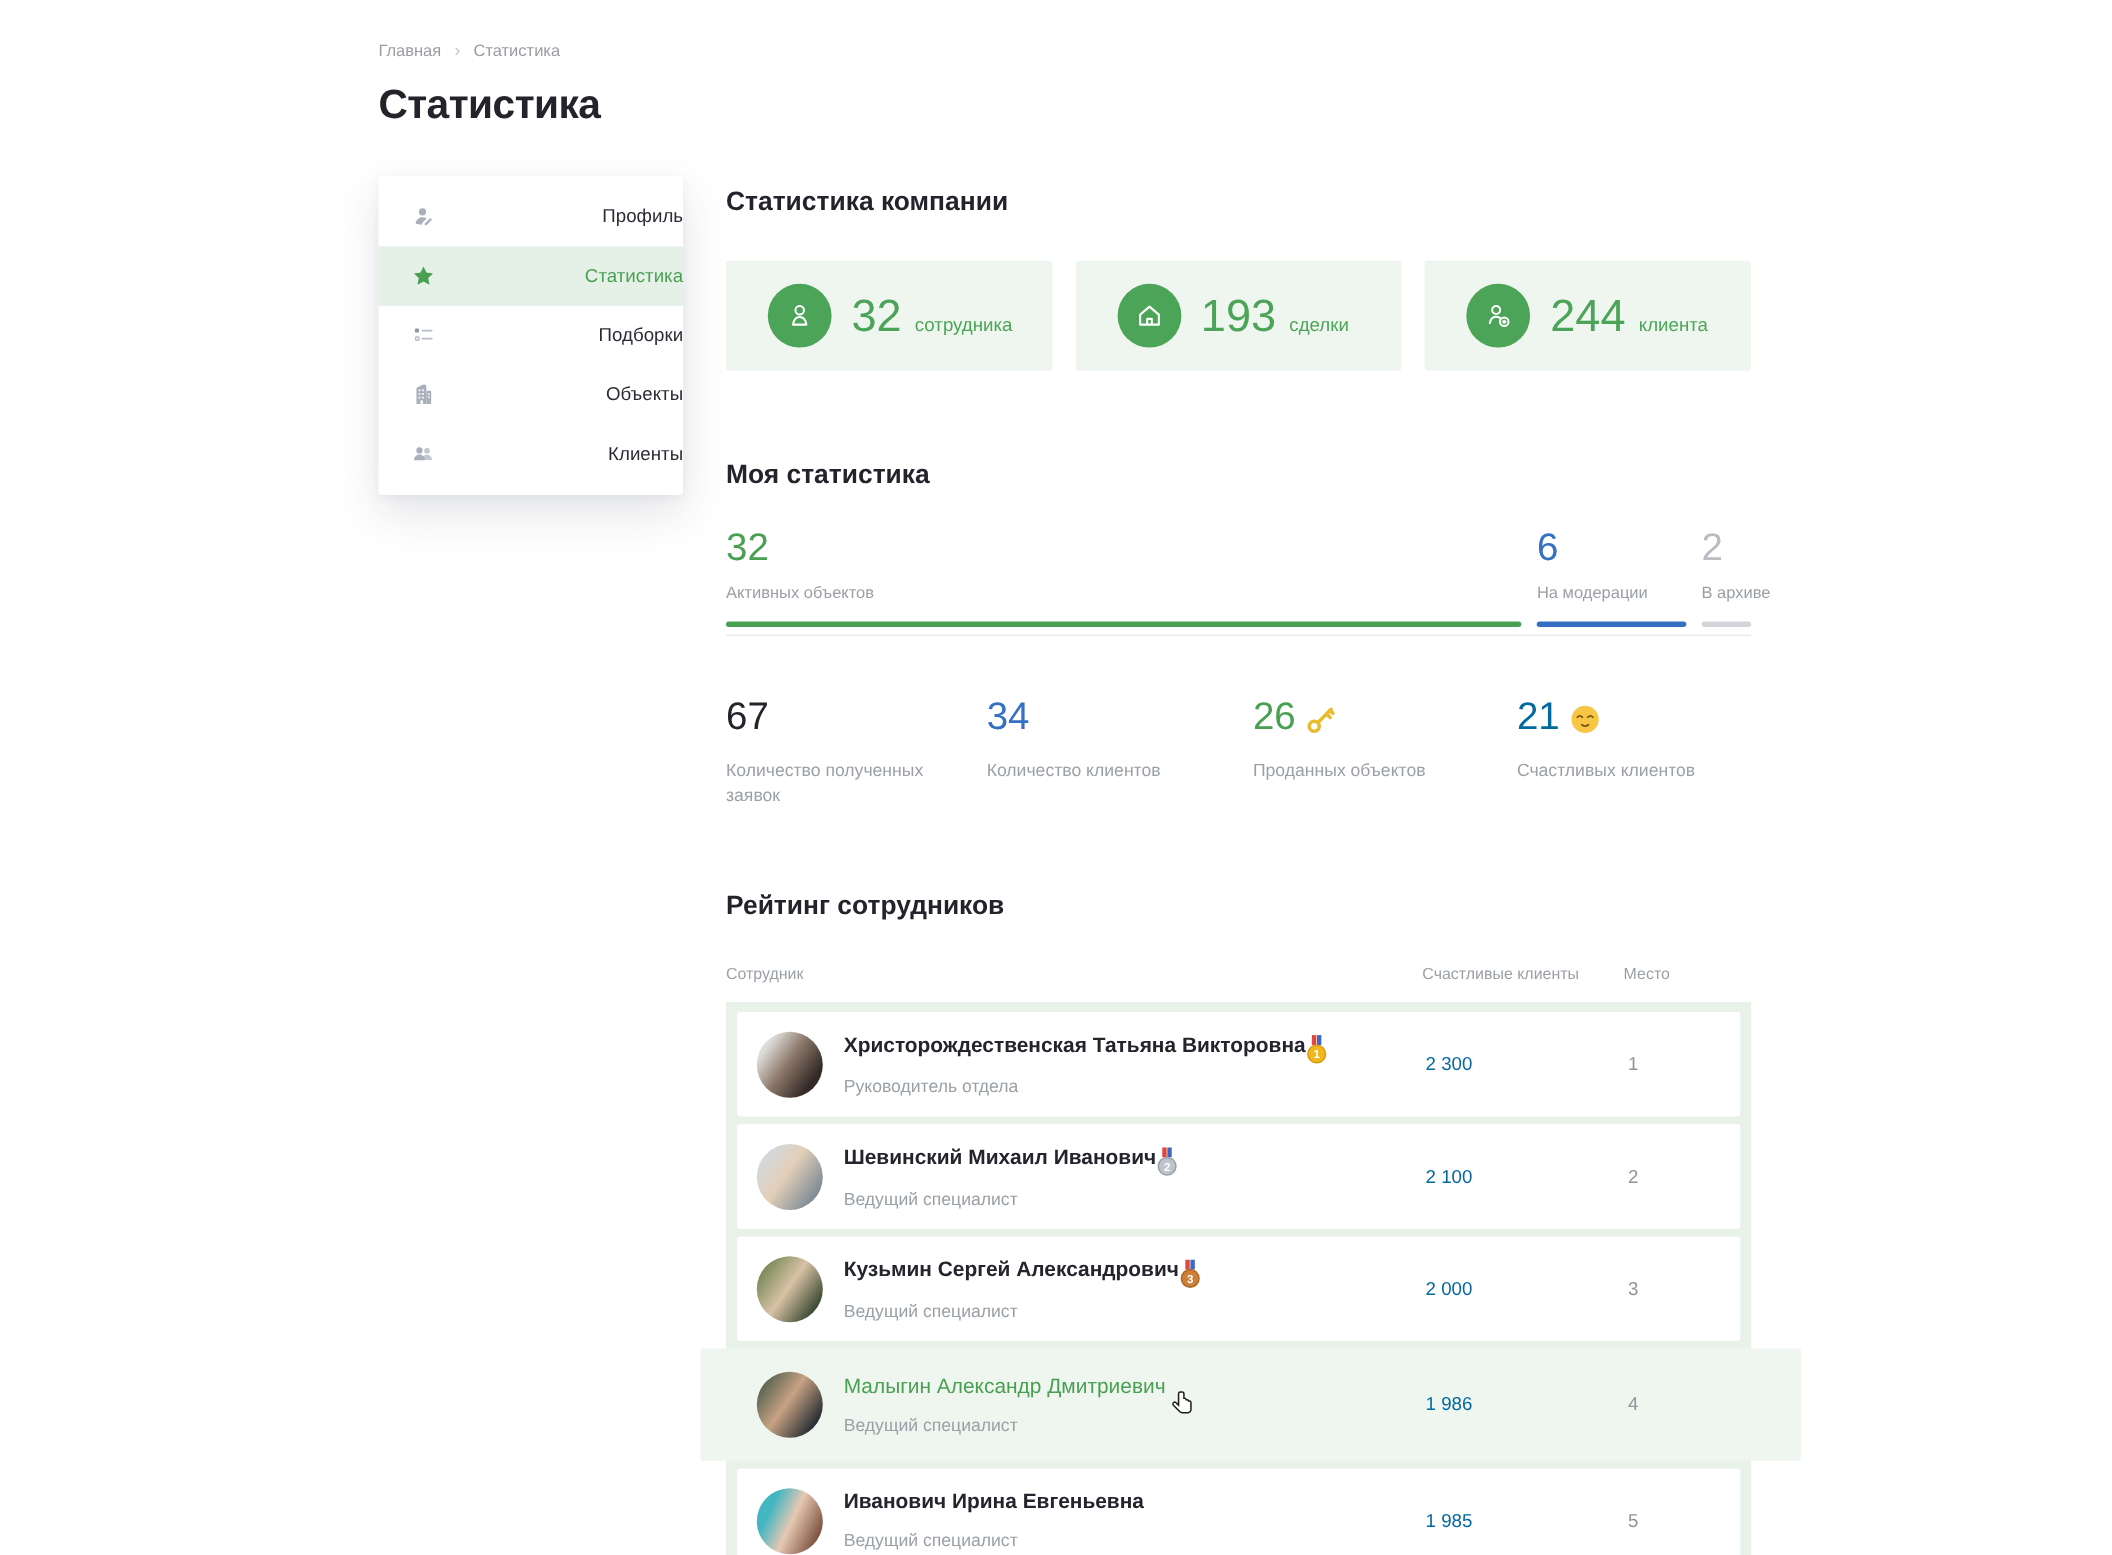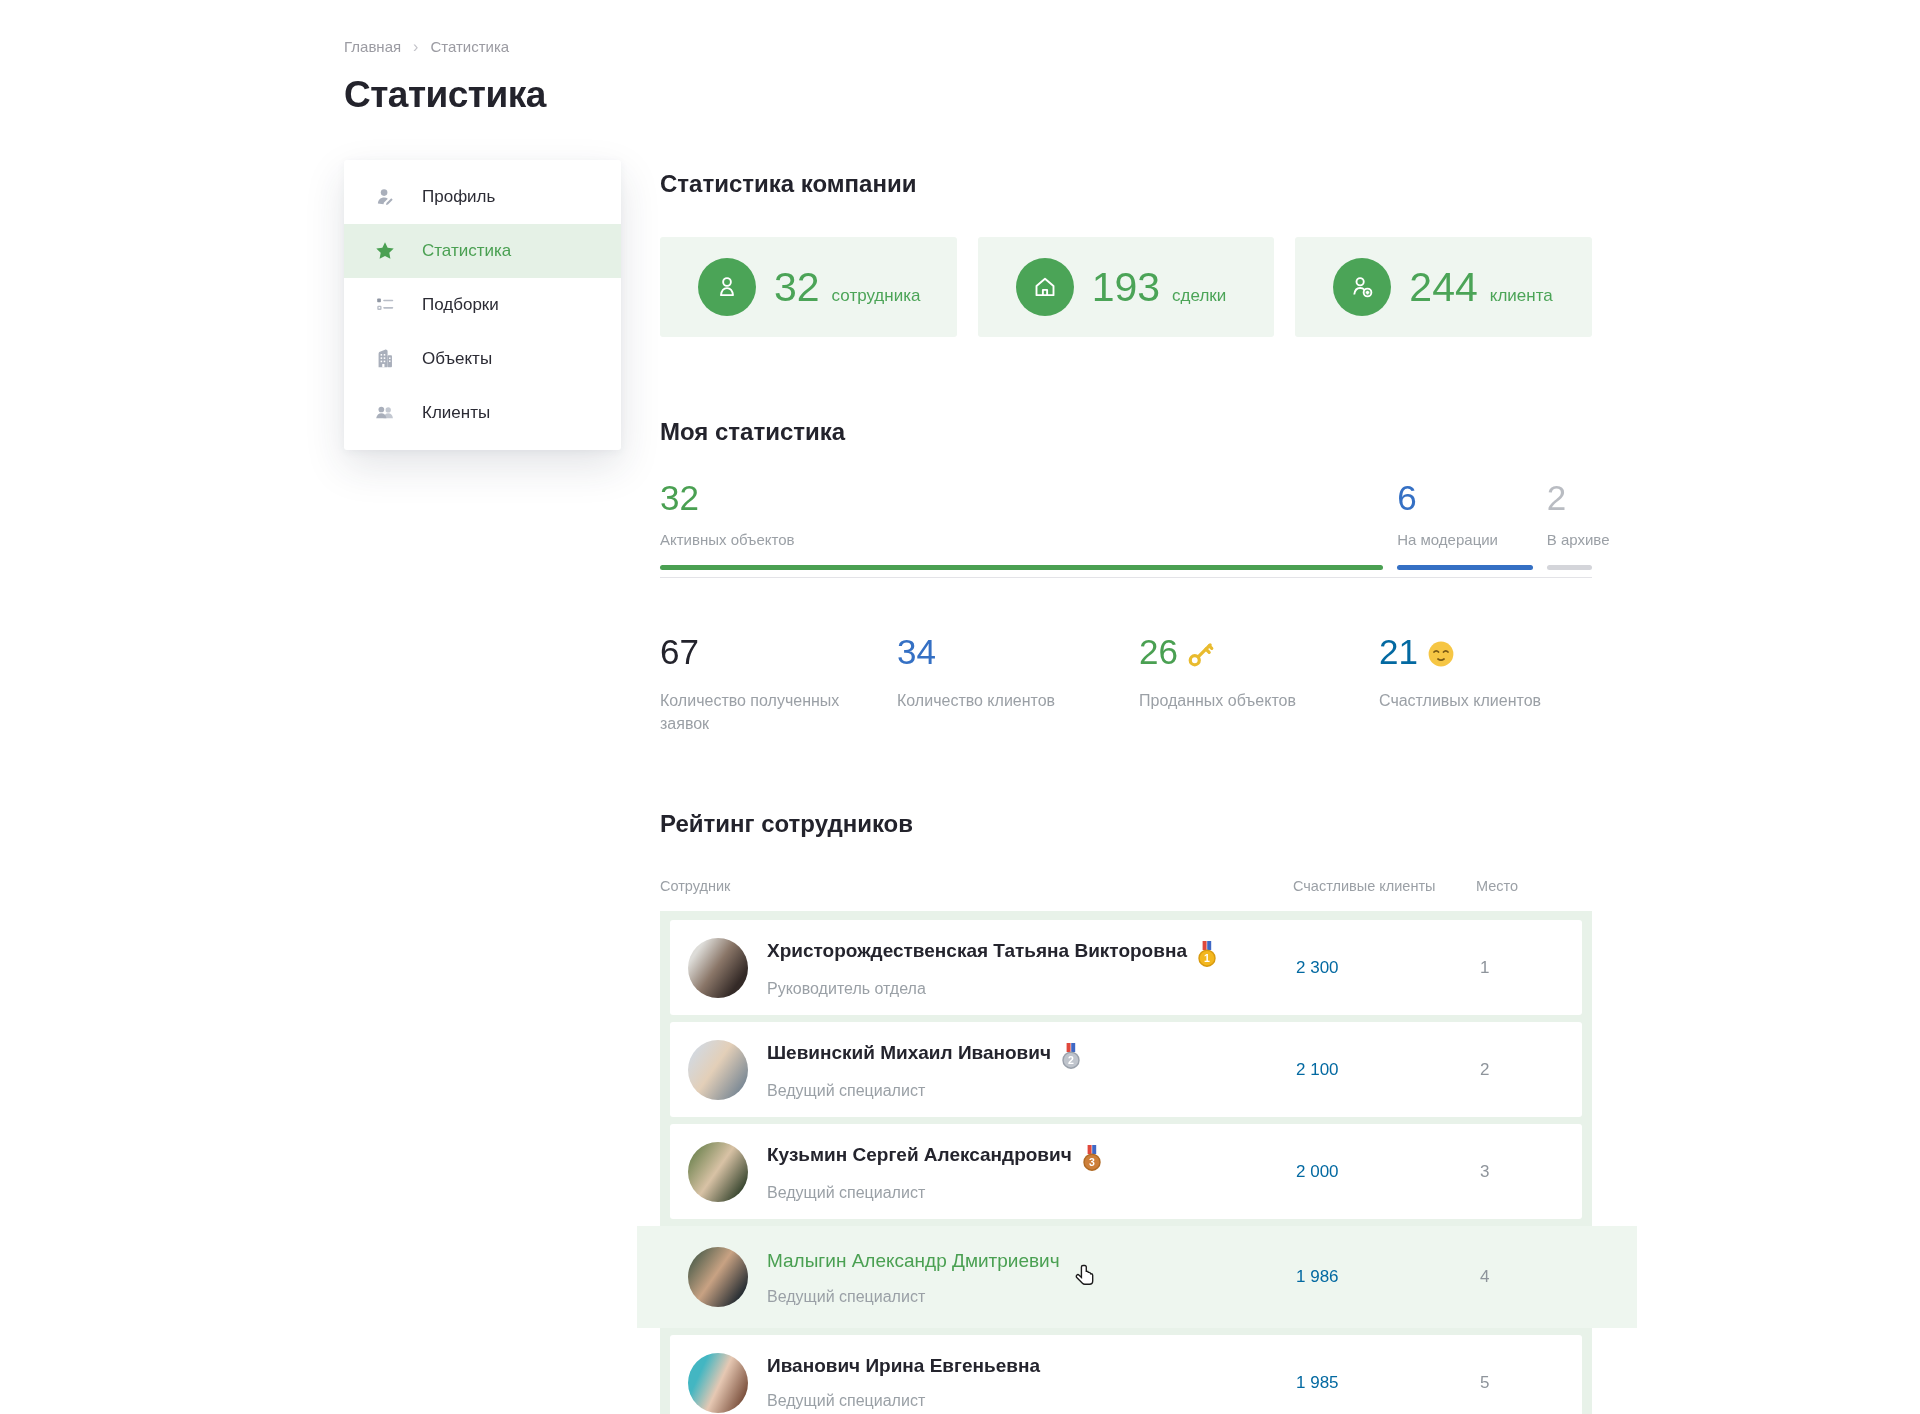--- a/index.html
+++ b/index.html
@@ -13,21 +13,21 @@
   .crumb { cursor:pointer; }
   .crumb-sep { color:#c3c3c9; font-size:16px; line-height:1; }
   .page-title { position:absolute; left:344px; top:74px; font-size:37px; font-weight:700;
     color:#23232c; letter-spacing:-0.5px; }
 
   
   .sidebar { position:absolute; left:344px; top:160px; width:277px; padding:10px 0;
     background:#ffffff; border-radius:3px;
     box-shadow:0 16px 40px rgba(40,50,70,.13), 0 2px 8px rgba(40,50,70,.05); }
   .side-item { height:54px; display:flex; align-items:center; padding-left:30px; gap:26px;
-    font-size:17px; color:#2b2b34; cursor:pointer; }
+    font-size:17px; color:#2b2b34; cursor:pointer;justify-content:space-between; }
   .side-item .ico { width:22px; height:22px; flex:0 0 22px; display:flex; align-items:center; justify-content:center; }
   .side-item.active { background:#e5f1e6; color:#4aa052; }
 
   
   .main { position:absolute; left:660px; top:0; width:932px; height:1414px; }
   .h2 { position:absolute; left:0; font-size:24px; font-weight:700; color:#23232c; }
 
   
   .cards { position:absolute; left:0; top:237px; width:932px; display:flex; gap:21px; }
   .stat-card { flex:1; height:100px; background:#eff6f0; border-radius:3px;
@@ -57,21 +57,21 @@
   .th-name { position:absolute; left:0; top:0; }
   .th-clients { position:absolute; left:633px; top:0; }
   .th-place { position:absolute; left:816px; top:0; }
 
   .tbl { position:absolute; left:0; top:911px; width:932px; height:600px;
     background:#e8f2e9; padding:9px 10px; }
   .row { position:relative; height:95px; margin-bottom:7px; background:#ffffff; border-radius:3px;
     display:flex; align-items:center; padding-left:18px; cursor:pointer; }
   .avatar { width:60px; height:60px; border-radius:50%; flex:0 0 60px; }
   .who { margin-left:19px; }
-  .name-line { display:flex; align-items:center; gap:10px; }
+  .name-line { display:flex; align-items:center; }
   .name { font-size:19px; font-weight:700; color:#24242d; }
   .role { margin-top:15px; font-size:16px; color:#9aa0a6; }
   .cell-clients { position:absolute; left:626px; font-size:17px; color:#0369a1; }
   .cell-place { position:absolute; left:810px; font-size:17px; color:#8e949b; }
 
   .row.row-active { background:#eef6ef; border-radius:0; height:102px;
     margin-left:-33px; width:calc(100% + 88px); padding-left:51px; }
   .row.row-active .name { color:#4aa052; font-weight:500; }
   .row.row-active .cell-clients { left:659px; }
   .row.row-active .cell-place { left:843px; }

